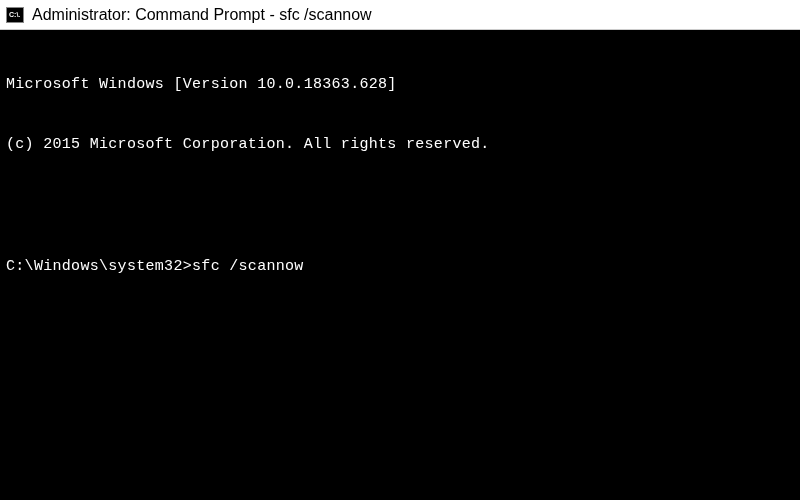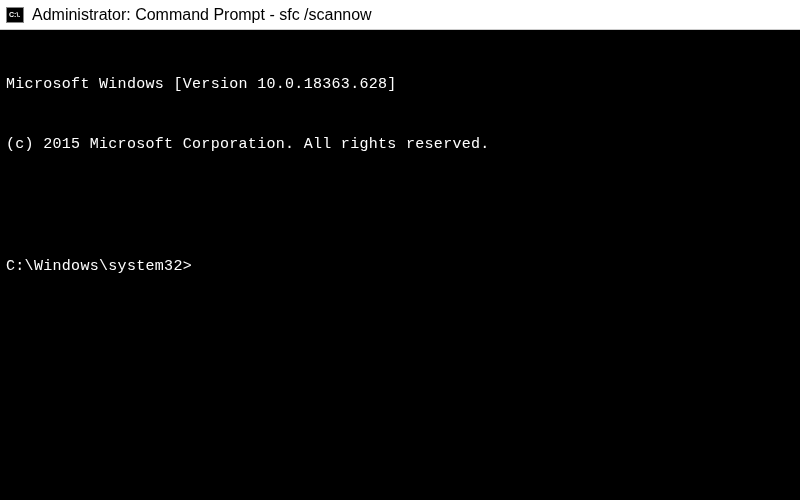--- a/index.html
+++ b/index.html
@@ -87,16 +87,16 @@
   <div class="titlebar">
     <div class="titlebar-icon">
       <span class="titlebar-icon-text">C:\.</span>
     </div>
     <span class="titlebar-text">Administrator: Command Prompt - sfc  /scannow</span>
   </div>
   <div class="terminal">
     <span class="line">Microsoft Windows [Version 10.0.18363.628]</span>
     <span class="line">(c) 2015 Microsoft Corporation. All rights reserved.</span>
     <span class="blank-line"></span>
-    <span class="prompt-line"><span class="prompt-path">C:\Windows\system32&gt;</span></span>
+    <span class="prompt-line"><span class="prompt-path">C:\Windows\system32&gt;</span><span class="prompt-cmd">sfc /scannow</span></span>
     <span class="blank-line"></span>
   </div>
 </div>
 
 </body></html>

